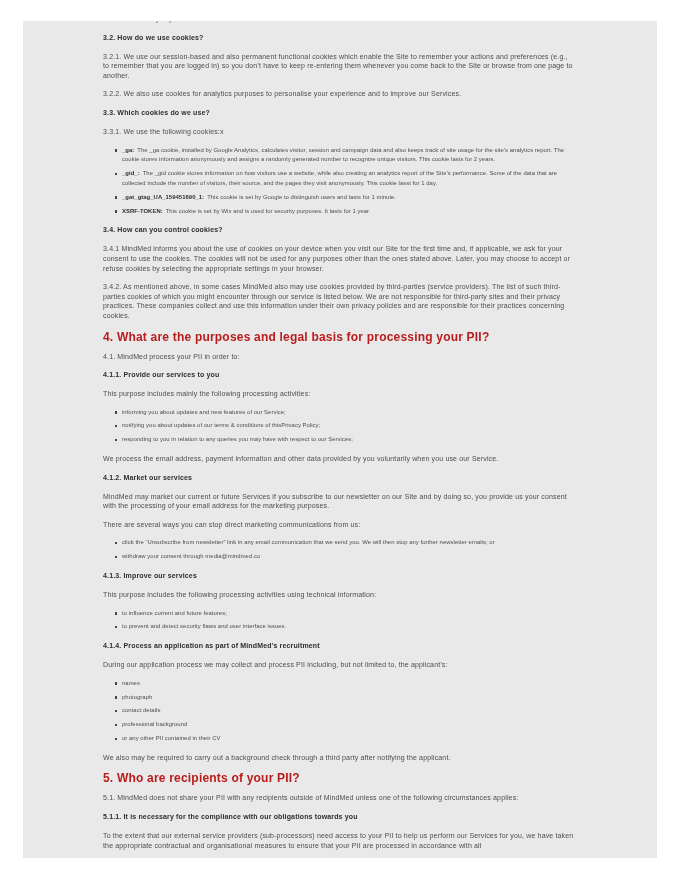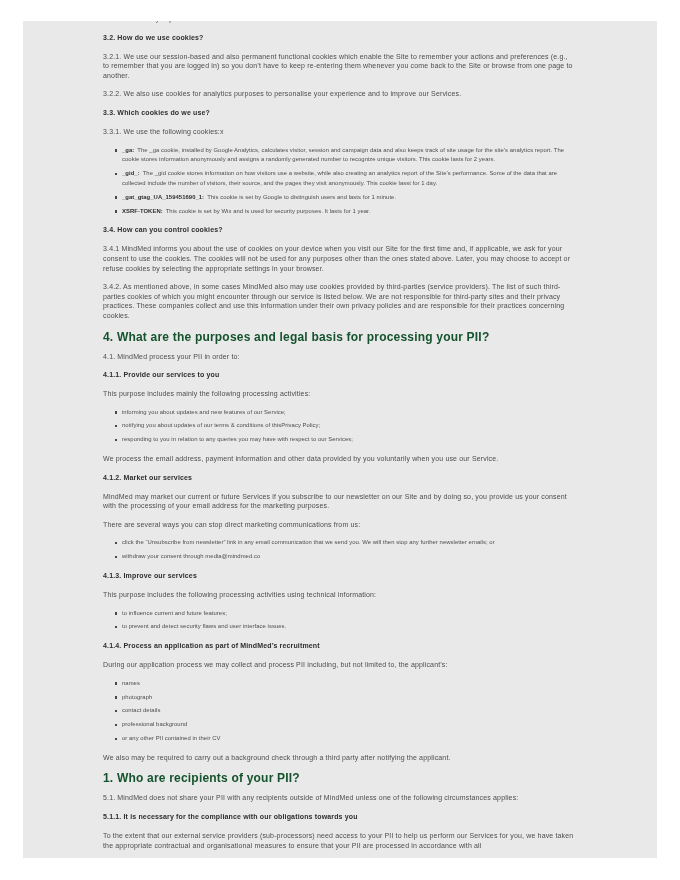--- a/index.html
+++ b/index.html
@@ -40,21 +40,21 @@
     letter-spacing: 0.15px;
     font-weight: bold;
     color: #2e2e2e;
   }
   .content h2 {
     margin: 0 0 7px 0;
     font-size: 12px;
     line-height: 15px;
     letter-spacing: 0.2px;
     font-weight: bold;
-    color: #14532d;
+    color: #b91c1c;
   }
   .content ul {
     margin: 2px 0 9px 0;
     padding: 0 0 0 19px;
     list-style: none;
   }
   .content li {
     position: relative;
     margin: 0 0 4px 0;
     font-size: 5.9px;
@@ -123,18 +123,18 @@
       <h3>4.1.4. Process an application as part of MindMed’s recruitment</h3>
       <p>During our application process we may collect and process PII including, but not limited to, the applicant’s:</p>
       <ul>
         <li><span class="marker"></span><span>names</span></li>
         <li><span class="marker"></span><span>photograph</span></li>
         <li><span class="marker"></span><span>contact details</span></li>
         <li><span class="marker"></span><span>professional background</span></li>
         <li><span class="marker"></span><span>or any other PII contained in their CV</span></li>
       </ul>
       <p>We also may be required to carry out a background check through a third party after notifying the applicant.</p>
-      <h2>1. Who are recipients of your PII?</h2>
+      <h2>5. Who are recipients of your PII?</h2>
       <p>5.1. MindMed does not share your PII with any recipients outside of MindMed unless one of the following circumstances applies:</p>
       <h3>5.1.1. It is necessary for the compliance with our obligations towards you</h3>
       <p>To the extent that our external service providers (sub-processors) need access to your PII to help us perform our Services for you, we have taken the appropriate contractual and organisational measures to ensure that your PII are processed in accordance with all</p>
     </div>
 </div>
 
 </body></html>

